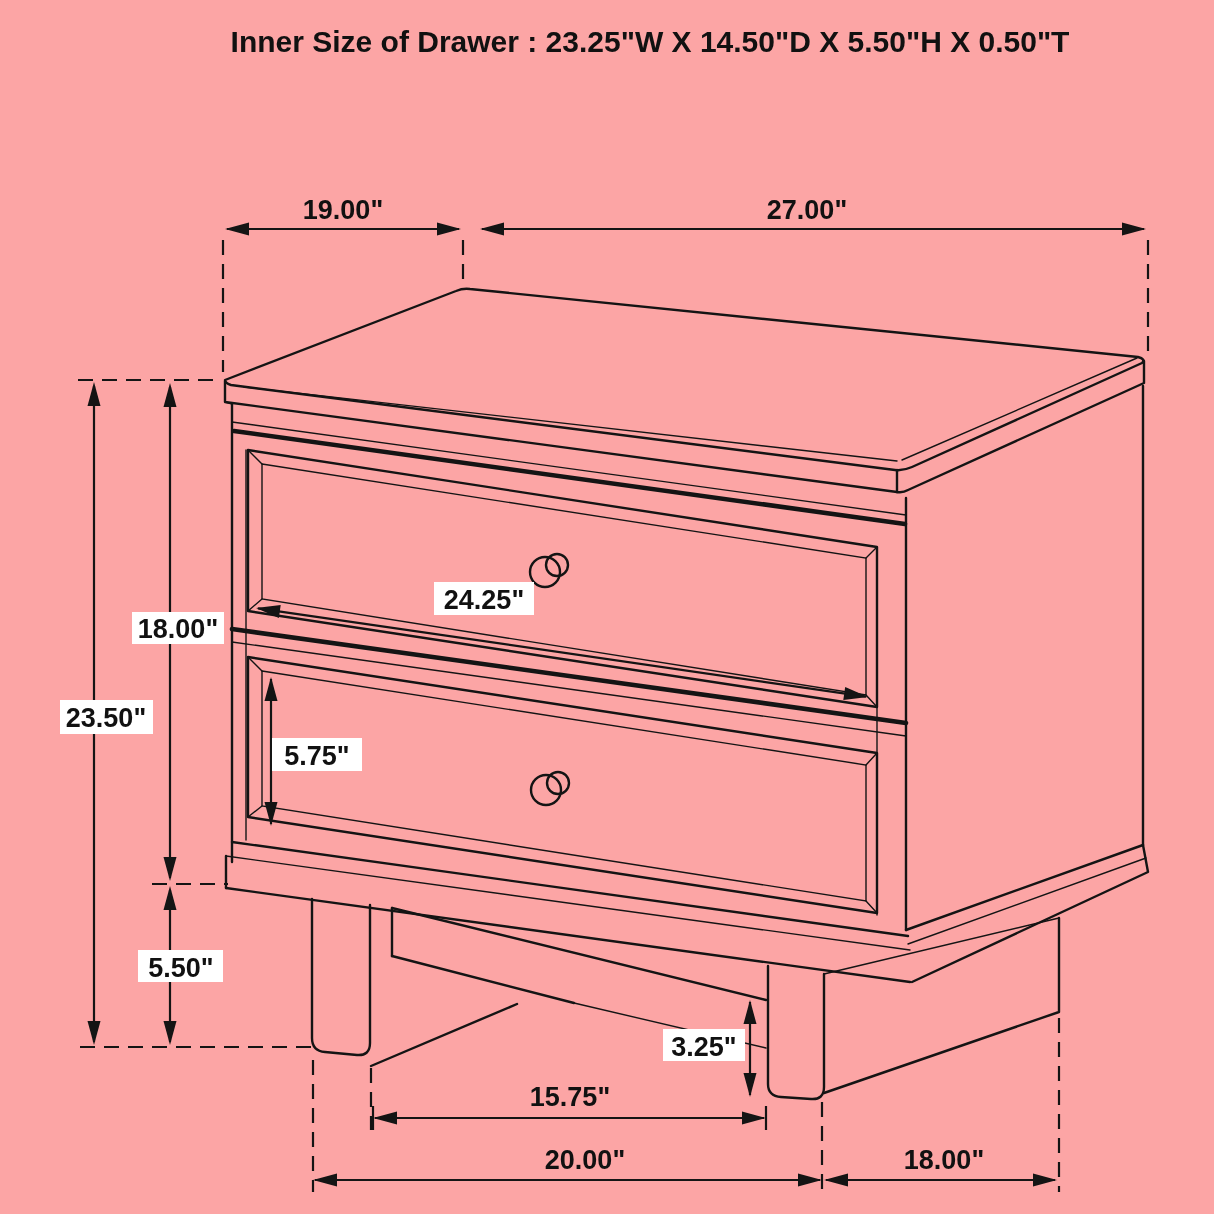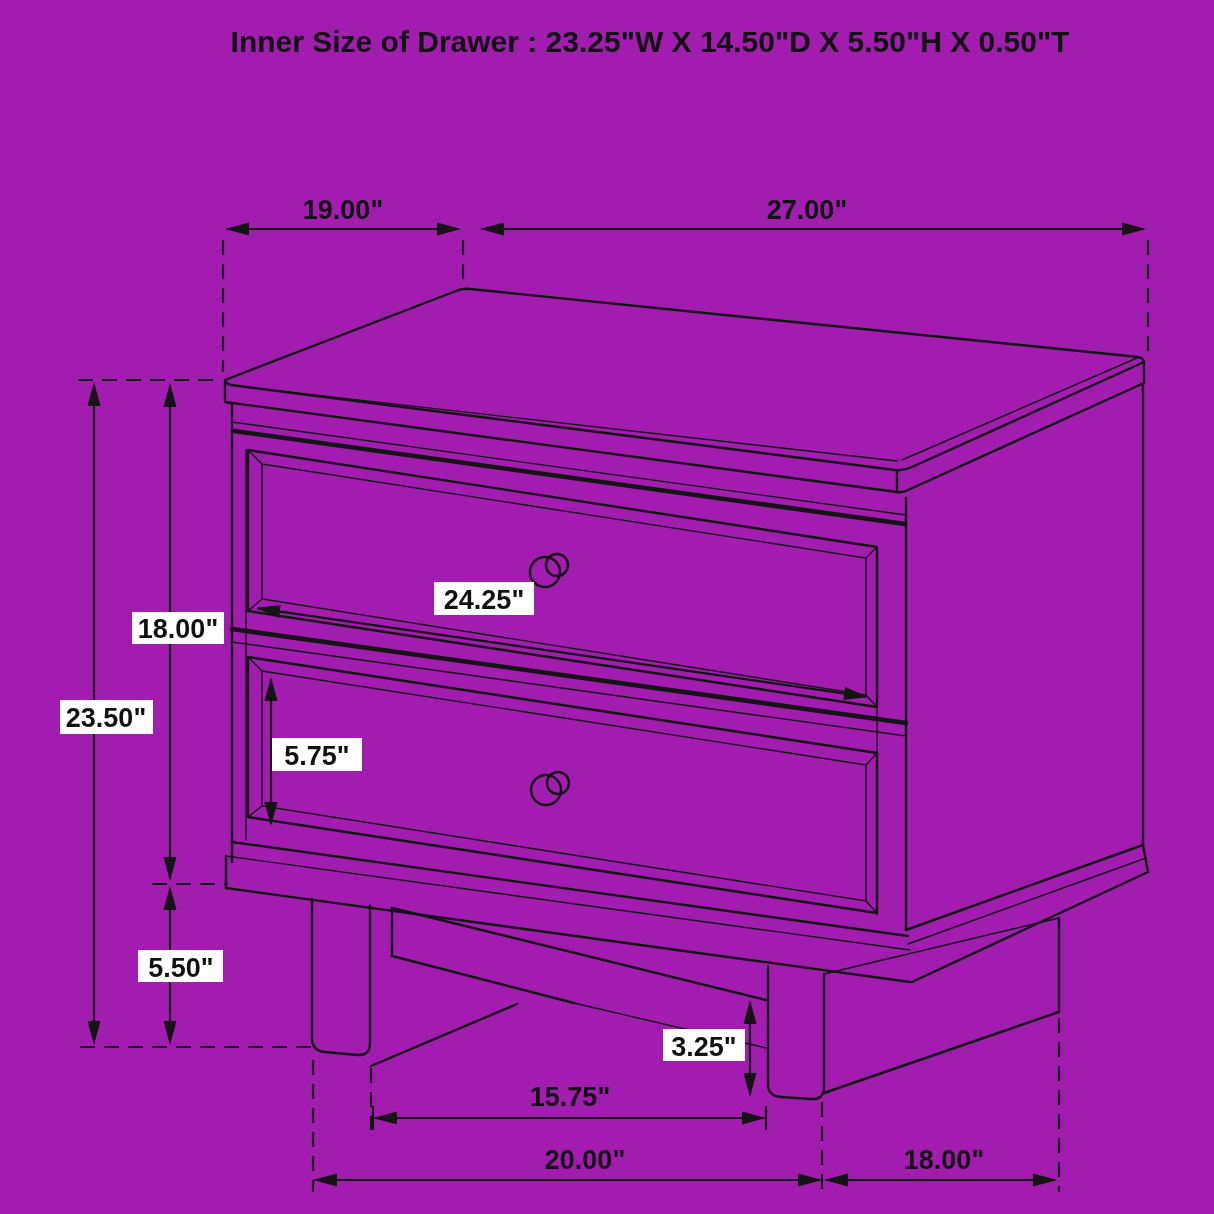--- a/index.html
+++ b/index.html
@@ -1,16 +1,16 @@
 <!DOCTYPE html>
 <html><head>
 <meta charset="utf-8">
 <style>
   html,body{margin:0;padding:0;background:#ffffff;}
-  .page{position:relative;width:1214px;height:1214px;background:#a21caf;overflow:hidden;
+  .page{position:relative;width:1214px;height:1214px;background:#fca5a5;overflow:hidden;
         font-family:"Liberation Sans", sans-serif;}
   svg{display:block;}
   .dim-text{font-family:"Liberation Sans", sans-serif;font-weight:bold;font-size:27px;fill:#111;}
   .title-text{font-family:"Liberation Sans", sans-serif;font-weight:bold;font-size:30px;fill:#111;}
   .ln{stroke:#141414;fill:none;stroke-width:2.4;stroke-linecap:round;stroke-linejoin:round;}
   .ln-thin{stroke:#141414;fill:none;stroke-width:1.4;stroke-linecap:round;}
   .ln-thick{stroke:#141414;fill:none;stroke-width:4.6;stroke-linecap:round;}
   .dash{stroke:#141414;fill:none;stroke-width:2.2;stroke-dasharray:15 9;stroke-linecap:butt;}
   .dim{stroke:#141414;fill:none;stroke-width:2.2;stroke-linecap:butt;}
   .ah{fill:#141414;stroke:none;}

